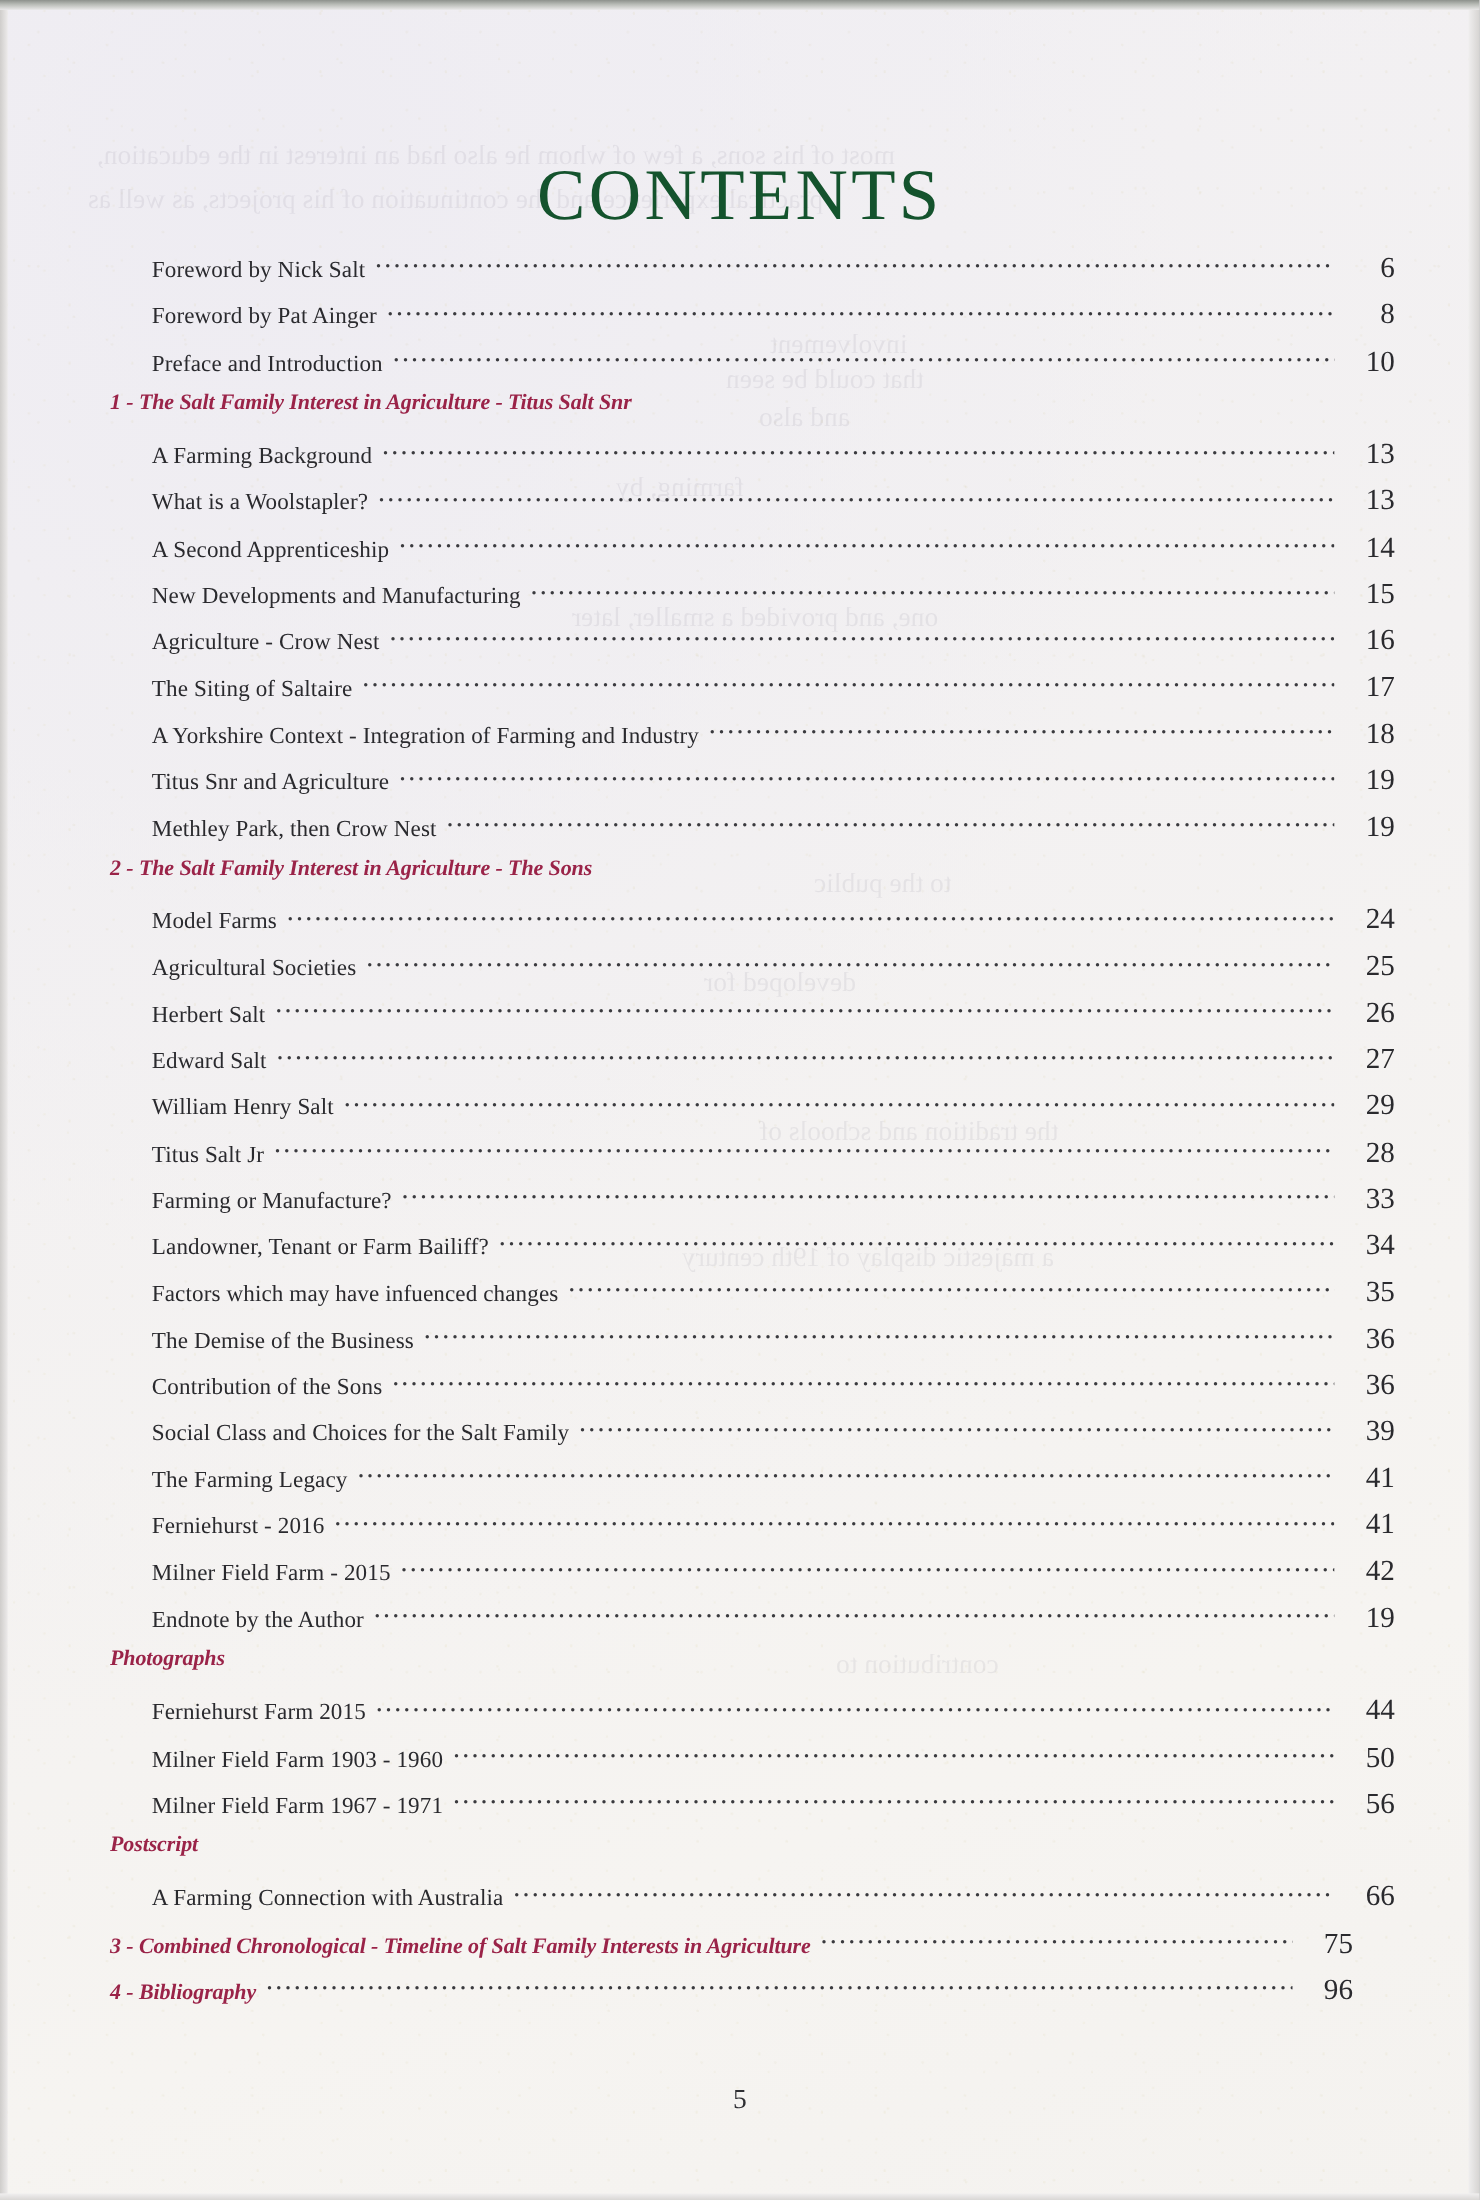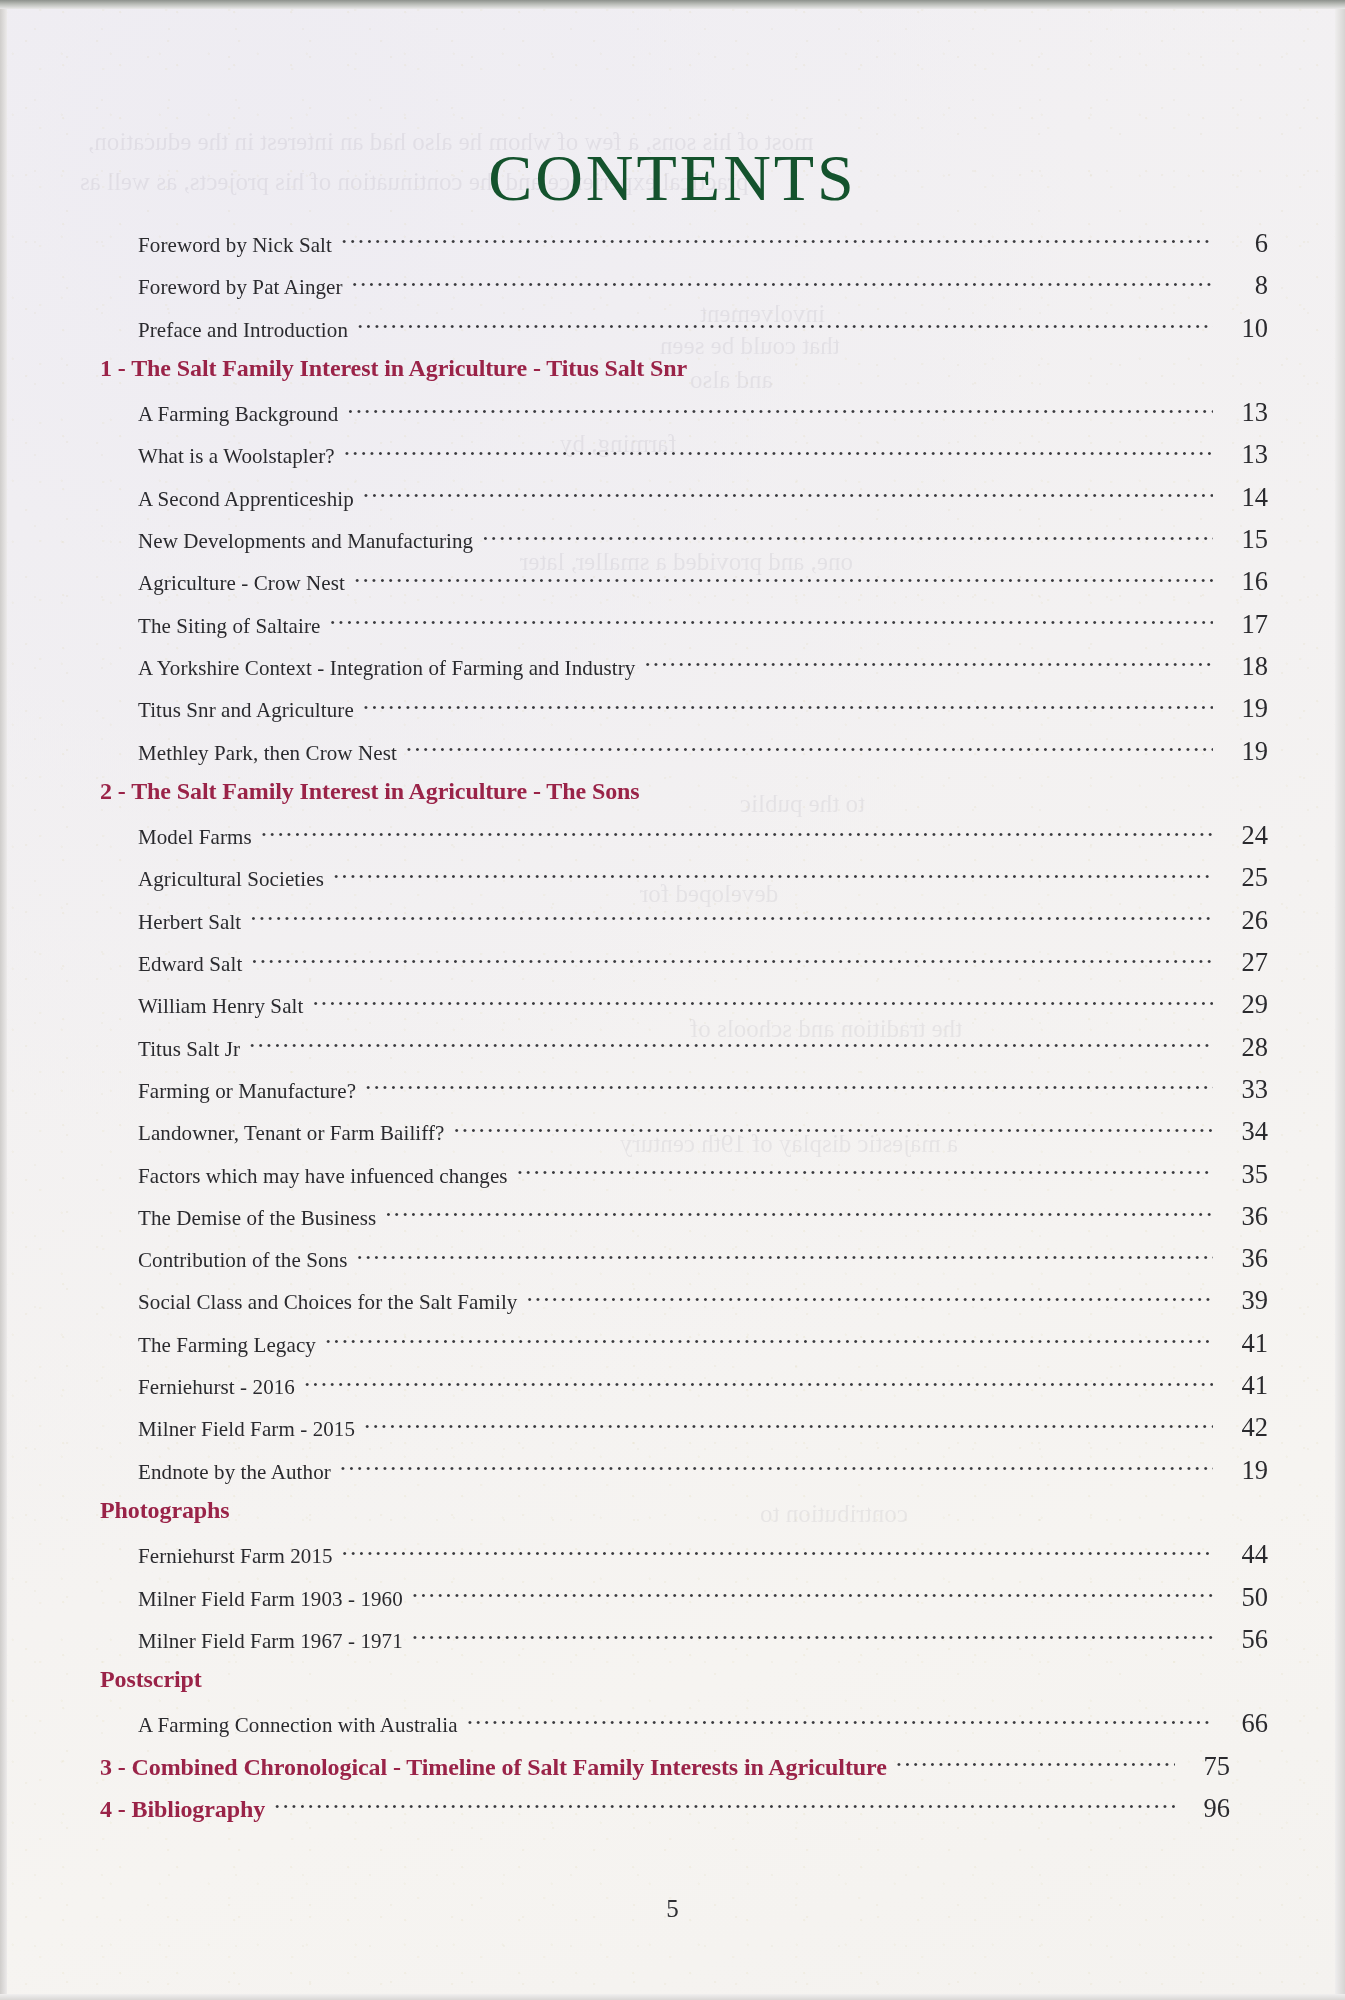--- a/index.html
+++ b/index.html
@@ -164,22 +164,23 @@
 
   
   .row.entry {
     padding-left: 38px;
   }
 
   
   .row.heading .label {
     color: #9a2348;
     font-weight: bold;
-    font-size: 24px;
+    font-size: 20px;
     letter-spacing: -0.1px;
+    font-style: italic;
   }
   .row.heading .pageno {
     color: #2a2a2e;
     font-weight: normal;
   }
 
   .folio {
     position: absolute;
     top: 1895px;
     left: 0;

